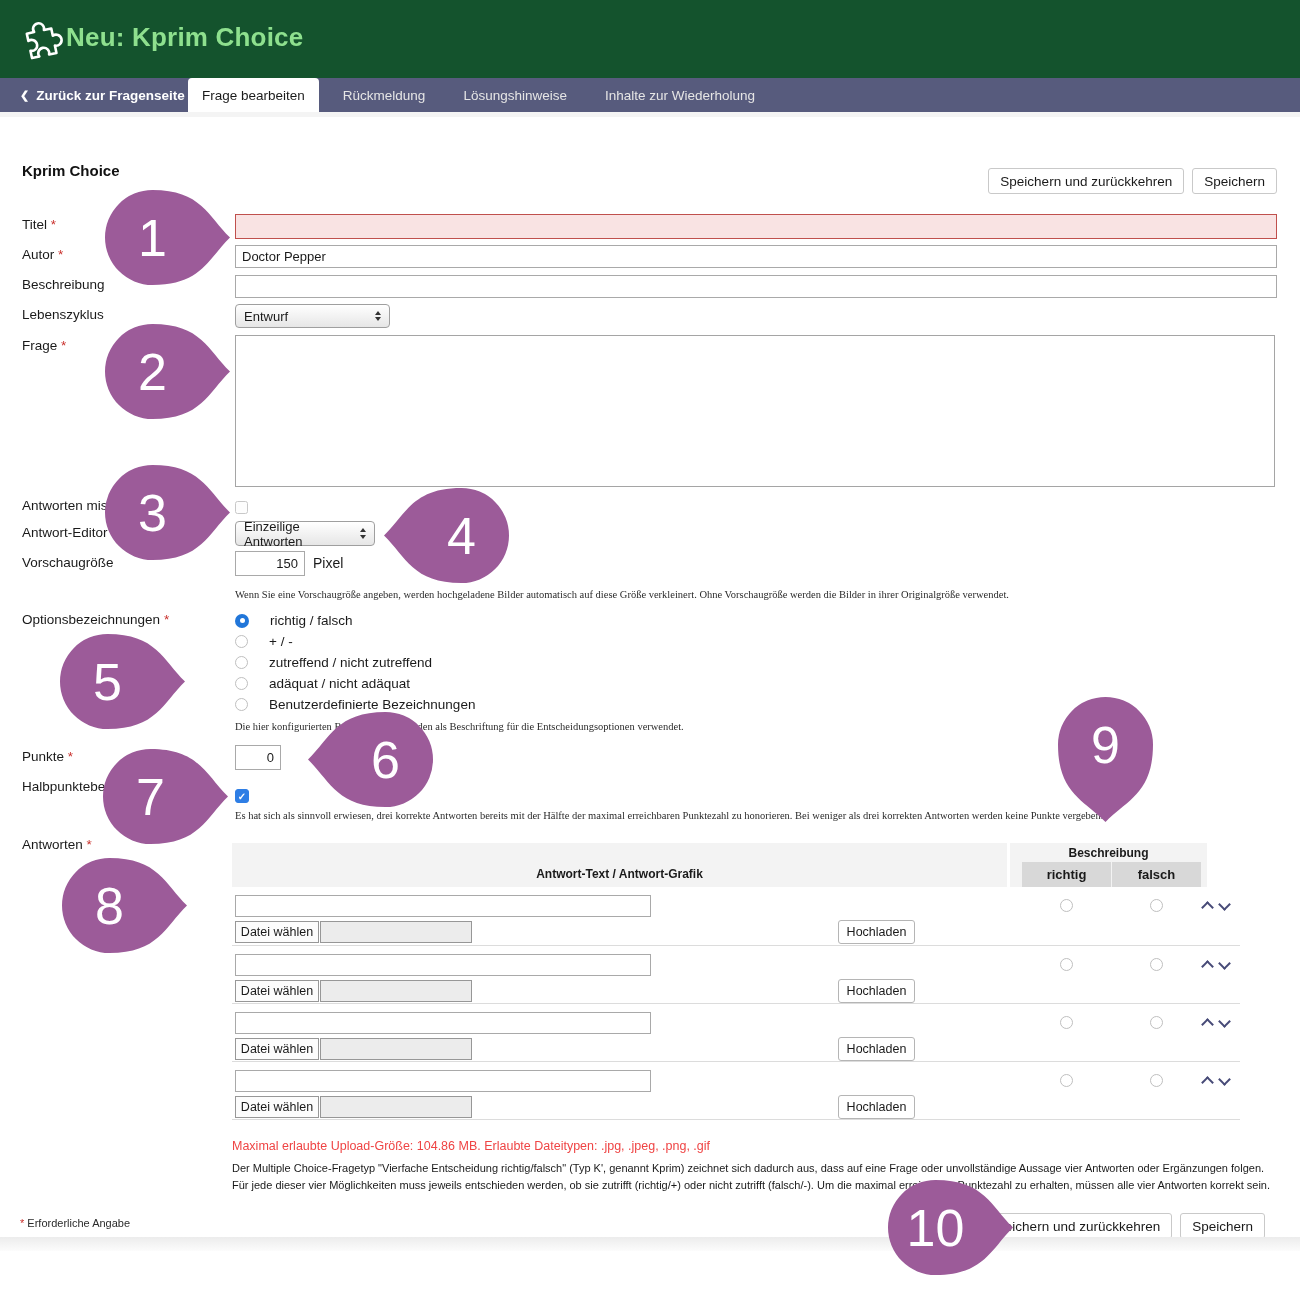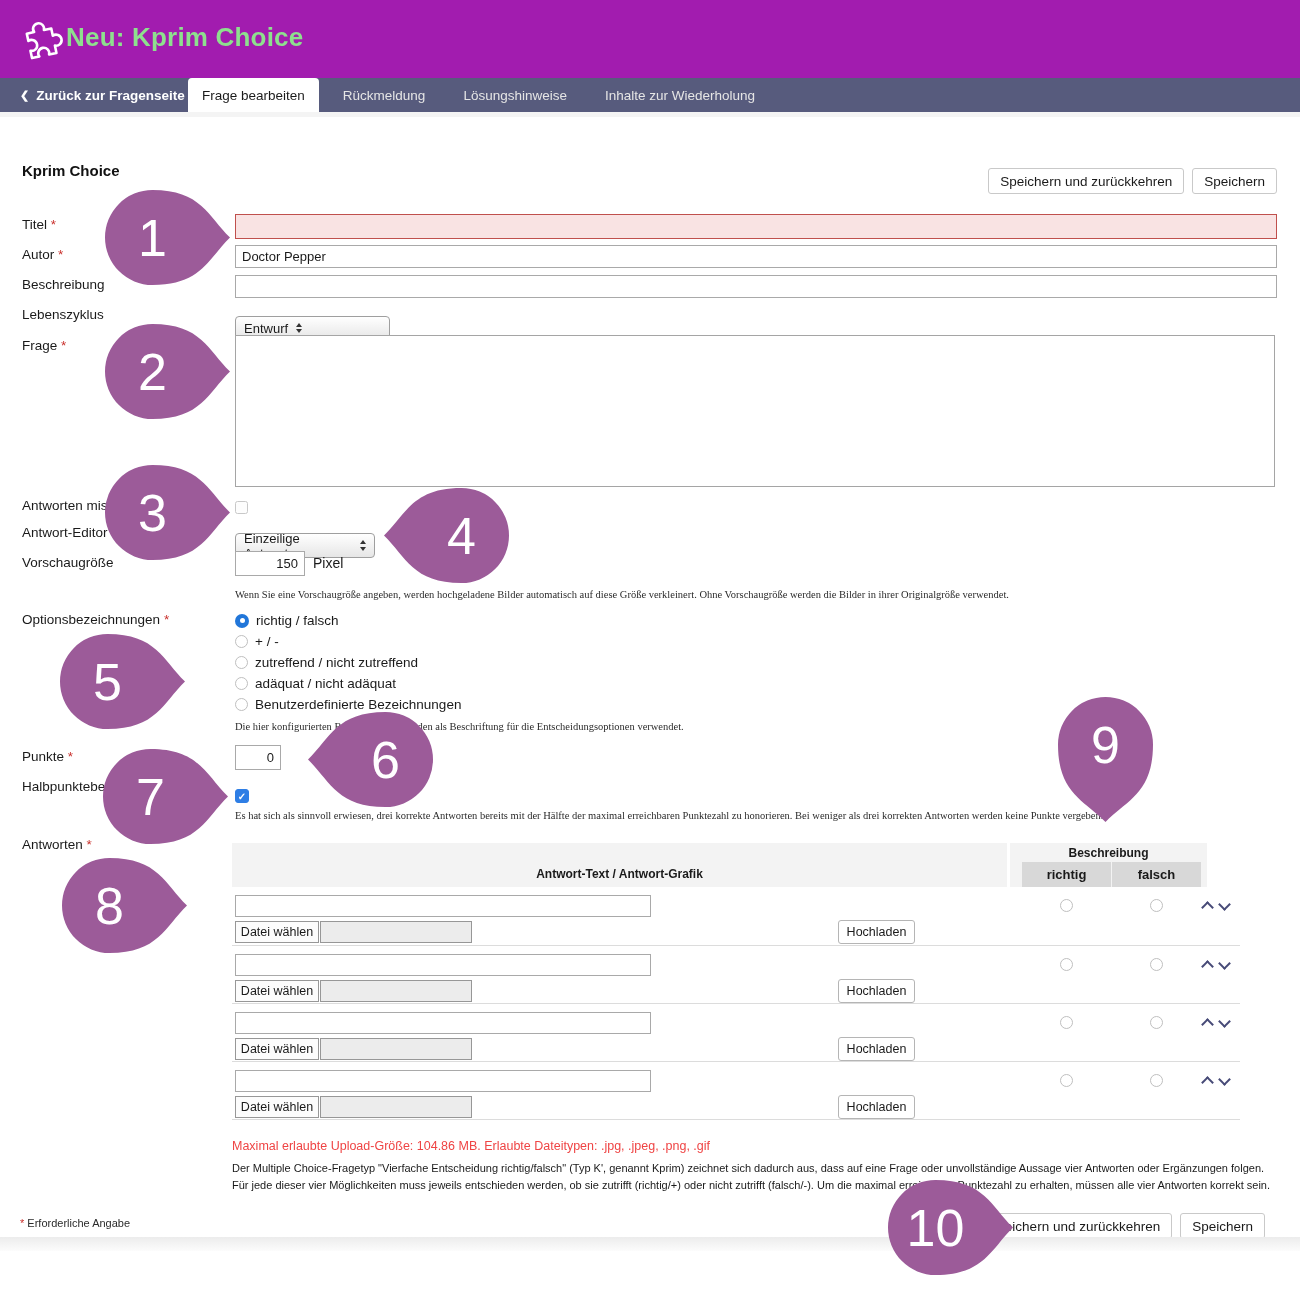--- a/index.html
+++ b/index.html
@@ -1,21 +1,21 @@
 <!DOCTYPE html>
 <html><head>
 <meta charset="utf-8">
 <style>
   html,body{margin:0;padding:0;}
   body{width:1300px;height:1300px;position:relative;background:#fff;
        font-family:"Liberation Sans",sans-serif;color:#1a1a1a;overflow:hidden;}
   .abs{position:absolute;}
 
   
-  .app-header{left:0;top:0;width:1300px;height:78px;background:#a21caf;}
+  .app-header{left:0;top:0;width:1300px;height:78px;background:#14532d;}
   .app-title{left:66px;top:22px;font-size:26px;font-weight:bold;color:#8ee08e;letter-spacing:.2px;}
   .puzzle{left:16px;top:14px;}
 
   
   .tabbar{left:0;top:78px;width:1300px;height:34px;background:#575b7d;}
   .backlink{left:20px;top:0;height:34px;display:flex;align-items:center;gap:7px;
             color:#fff;font-size:13.5px;font-weight:bold;cursor:pointer;}
   .backlink .chev-left{font-size:11px;line-height:1;}
   .tabs{left:188px;top:0;height:34px;display:flex;gap:10px;align-items:flex-end;}
   .tab{height:34px;display:flex;align-items:center;padding:0 14px;color:#e5e5e5;
@@ -36,38 +36,38 @@
 
   
   .flabel{left:22px;width:206px;font-size:13.5px;color:#1a1a1a;line-height:1.25;}
   .req{color:#c9302c;}
   .tinput{box-sizing:border-box;border:1px solid #a9a9a9;background:#fff;font-size:13px;
           font-family:inherit;color:#1a1a1a;padding:0 6px;display:flex;align-items:center;}
   .tinput.error{background:#f9e3e3;border:1px solid #c0504d;}
   .txtarea{box-sizing:border-box;border:1px solid #a5a5a5;background:#fff;}
   .fakeselect{box-sizing:border-box;border:1px solid #9f9f9f;border-radius:4px;
           background:linear-gradient(#ffffff,#e6e6e6);display:flex;align-items:center;
-          font-size:13px;padding:0 8px;cursor:pointer;margin-top:12px;}
+          font-size:13px;padding:0 8px;cursor:pointer;justify-content:space-between;}
   .stepper{display:flex;flex-direction:column;align-items:center;margin-left:8px;}
   .tri-up{width:0;height:0;border-left:3.5px solid transparent;border-right:3.5px solid transparent;
           border-bottom:4.5px solid #333;margin-bottom:2.5px;}
   .tri-down{width:0;height:0;border-left:3.5px solid transparent;border-right:3.5px solid transparent;
           border-top:4.5px solid #333;}
   .helptext{font-size:10.5px;color:#2b2b2b;white-space:nowrap;font-family:Liberation Serif, serif;}
   .checkbox{box-sizing:border-box;width:13px;height:13px;border:1px solid #c8c8c8;
             border-radius:2.5px;background:#fdfdfd;cursor:pointer;}
   .checkbox.checked{width:14px;height:14px;background:#2e7ee5;border:1px solid #2e7ee5;
             border-radius:3px;display:flex;align-items:center;justify-content:center;
             color:#fff;font-size:10px;font-weight:bold;}
   .radio{box-sizing:border-box;width:13px;height:13px;border-radius:50%;
          border:1px solid #bfbfbf;background:#fff;cursor:pointer;}
   .radio.sel{width:14px;height:14px;border:none;background:#2176d9;position:relative;}
   .radio.sel::after{content:"";position:absolute;left:4.5px;top:4.5px;width:5px;height:5px;
          border-radius:50%;background:#fff;}
-  .optrow{display:flex;align-items:center;gap:7px;font-size:13.5px;}
+  .optrow{display:flex;align-items:center;gap:21px;font-size:13.5px;}
 
   
   .atable{left:232px;top:843px;width:1008px;height:277px;}
   .th-main{left:0;top:0;width:775px;height:44px;background:#f3f3f3;}
   .th-main span{position:absolute;left:0;top:24px;width:775px;text-align:center;
                 font-size:12px;font-weight:bold;}
   .th-set{left:778px;top:0;width:197px;height:44px;background:#f3f3f3;}
   .th-set .grp{position:absolute;left:0;top:3px;width:197px;text-align:center;
                font-size:12px;font-weight:bold;}
   .th-dark{position:absolute;top:19px;height:25px;width:89px;background:#d8d8d8;

